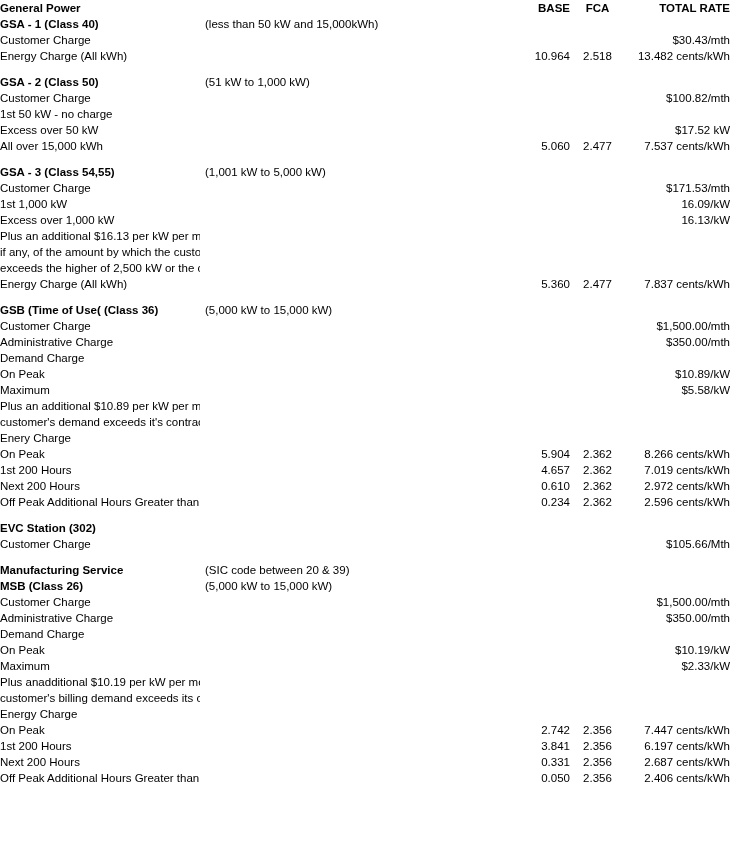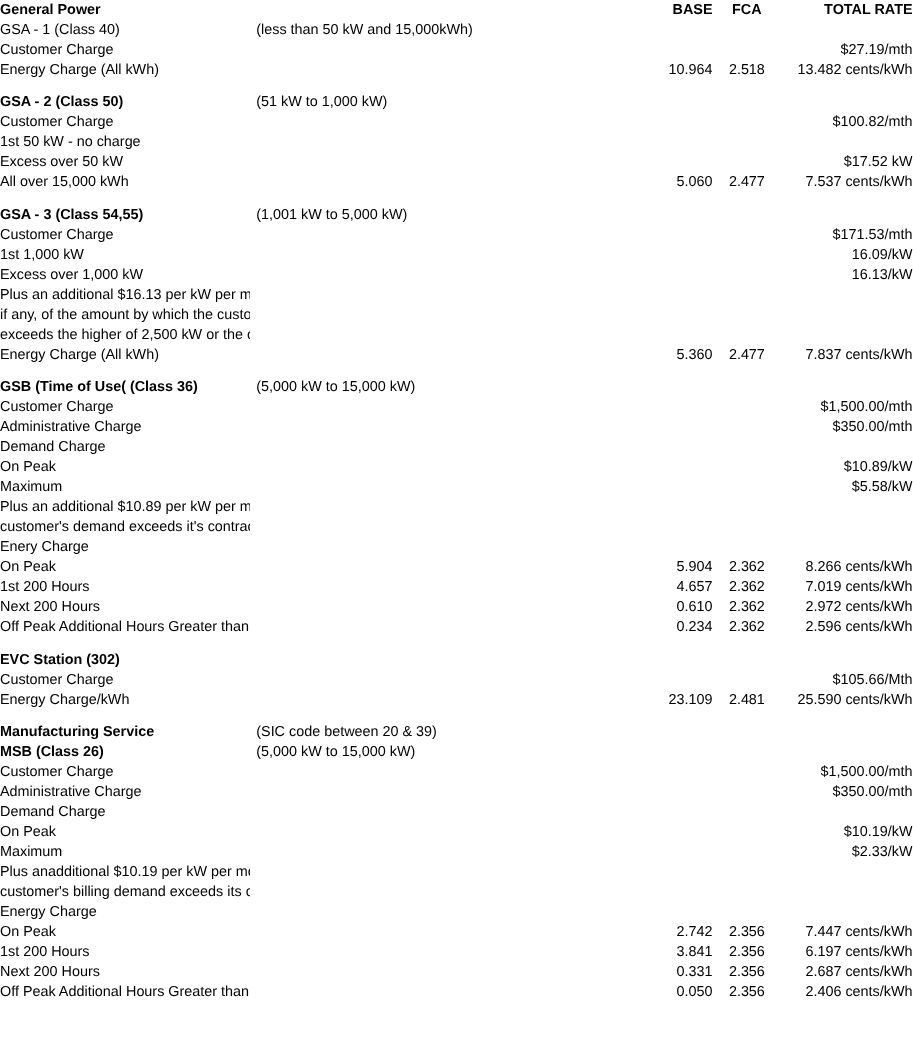--- a/index.html
+++ b/index.html
@@ -71,32 +71,32 @@
     </colgroup>
     <tbody id="table-body">
         <tr class="hdr">
           <td class="label ind0" style="font-weight: bold;">General Power</td>
           <td class="note" style="padding-left: 5px;"></td>
           <td class="base">BASE</td>
           <td class="fca">FCA</td>
           <td class="total">TOTAL RATE</td>
         </tr>
         <tr>
-          <td class="label ind1" style="font-weight: normal;">GSA - 1 (Class 40)</td>
+          <td class="label ind1" style="font-weight: bold;">GSA - 1 (Class 40)</td>
           <td class="note" style="padding-left: 5px;">(less than 50 kW and 15,000kWh)</td>
           <td class="base"></td>
           <td class="fca"></td>
           <td class="total"></td>
         </tr>
         <tr>
           <td class="label ind2">Customer Charge</td>
           <td class="note" style="padding-left: 5px;"></td>
           <td class="base"></td>
           <td class="fca"></td>
-          <td class="total">$27.19/mth</td>
+          <td class="total">$30.43/mth</td>
         </tr>
         <tr>
           <td class="label ind2">Energy Charge (All kWh)</td>
           <td class="note" style="padding-left: 5px;"></td>
           <td class="base">10.964</td>
           <td class="fca">2.518</td>
           <td class="total">13.482 cents/kWh</td>
         </tr>
         <tr class="spacer">
           <td colspan="5">&nbsp;</td>
@@ -299,27 +299,20 @@
           <td class="fca"></td>
           <td class="total"></td>
         </tr>
         <tr>
           <td class="label ind2">Customer Charge</td>
           <td class="note" style="padding-left: 5px;"></td>
           <td class="base"></td>
           <td class="fca"></td>
           <td class="total">$105.66/Mth</td>
         </tr>
-        <tr>
-          <td class="label ind2">Energy Charge/kWh</td>
-          <td class="note" style="padding-left: 5px;"></td>
-          <td class="base">23.109</td>
-          <td class="fca">2.481</td>
-          <td class="total">25.590 cents/kWh</td>
-        </tr>
         <tr class="spacer">
           <td colspan="5">&nbsp;</td>
         </tr>
         <tr>
           <td class="label ind0" style="font-weight: bold;">Manufacturing Service</td>
           <td class="note" style="padding-left: 5px;">(SIC code between 20 &amp; 39)</td>
           <td class="base"></td>
           <td class="fca"></td>
           <td class="total"></td>
         </tr>

